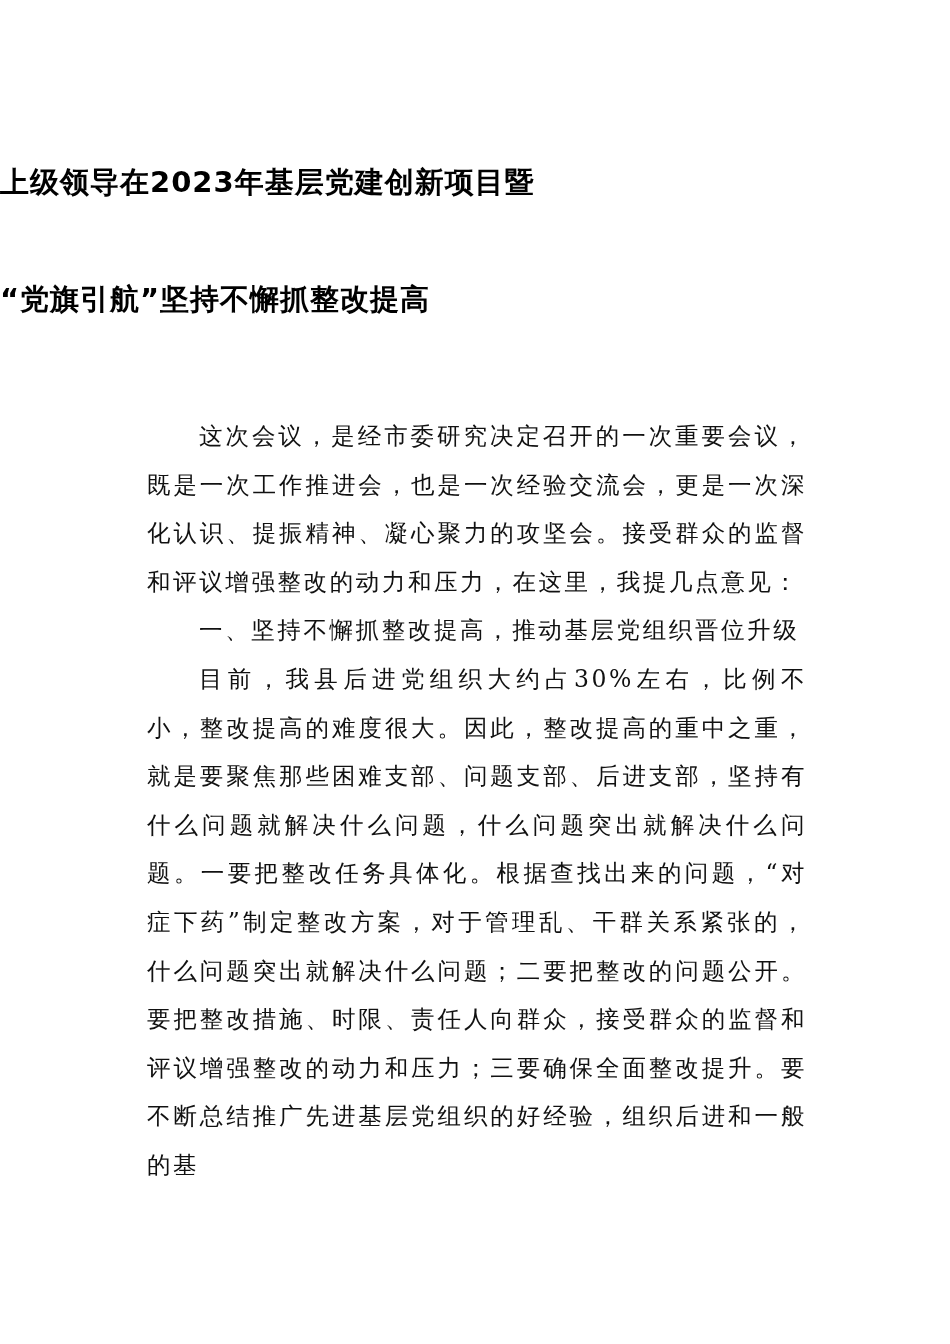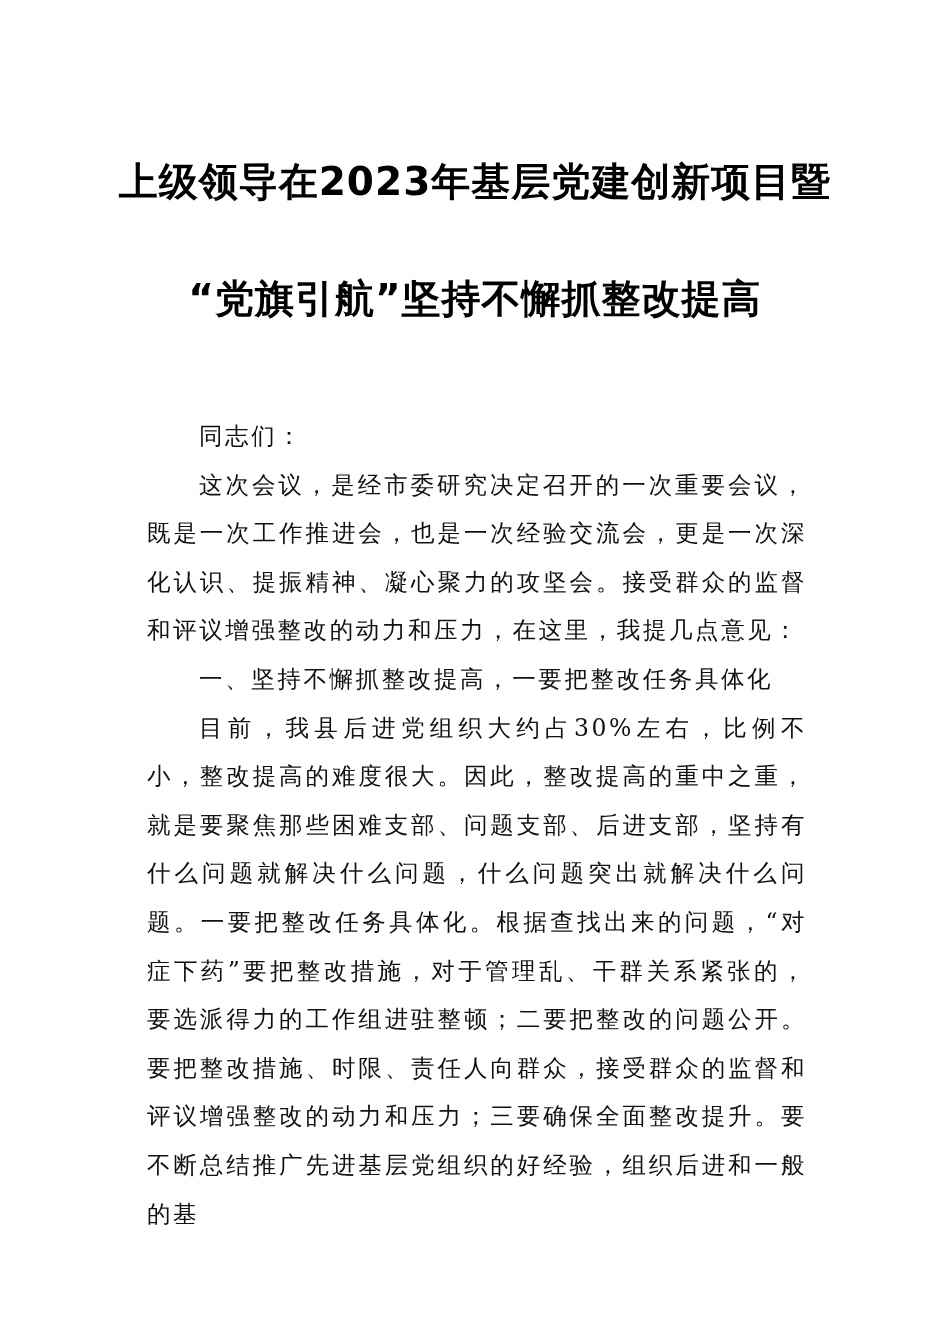--- a/index.html
+++ b/index.html
@@ -19,24 +19,23 @@
       left: 0;
       top: 0;
       width: 950px;
       height: 1344px;
       background: #ffffff;
     }
     .title {
       position: absolute;
       left: 0;
       width: 950px;
-      text-align: center;
       font-family: "DejaVu Sans", "Liberation Sans", sans-serif;
       font-weight: bold;
-      font-size: 39px;
+      font-size: 29px;
       line-height: 40px;
       letter-spacing: 1px;
       color: #000000;
       white-space: nowrap;
     }
     .title-line-1 { top: 162px; }
     .title-line-2 { top: 279px; }
     .body {
       position: absolute;
       left: 147px;
@@ -60,19 +59,18 @@
   </style>
 </head>
 <body>
 
 <div class="page">
 
   <div class="title title-line-1">上级领导在2023年基层党建创新项目暨</div>
   <div class="title title-line-2">“党旗引航”坚持不懈抓整改提高</div>
 
   <div class="body">
-    <p class="para indent">同志们：</p>
     <p class="para indent">这次会议，是经市委研究决定召开的一次重要会议，既是一次工作推进会，也是一次经验交流会，更是一次深化认识、提振精神、凝心聚力的攻坚会。接受群众的监督和评议增强整改的动力和压力，在这里，我提几点意见：</p>
-    <p class="para indent">一、坚持不懈抓整改提高，一要把整改任务具体化</p>
-    <p class="para indent">目前，我县后进党组织大约占30%左右，比例不小，整改提高的难度很大。因此，整改提高的重中之重，就是要聚焦那些困难支部、问题支部、后进支部，坚持有什么问题就解决什么问题，什么问题突出就解决什么问题。一要把整改任务具体化。根据查找出来的问题，“对症下药”要把整改措施，对于管理乱、干群关系紧张的，要选派得力的工作组进驻整顿；二要把整改的问题公开。要把整改措施、时限、责任人向群众，接受群众的监督和评议增强整改的动力和压力；三要确保全面整改提升。要不断总结推广先进基层党组织的好经验，组织后进和一般的基</p>
+    <p class="para indent">一、坚持不懈抓整改提高，推动基层党组织晋位升级</p>
+    <p class="para indent">目前，我县后进党组织大约占30%左右，比例不小，整改提高的难度很大。因此，整改提高的重中之重，就是要聚焦那些困难支部、问题支部、后进支部，坚持有什么问题就解决什么问题，什么问题突出就解决什么问题。一要把整改任务具体化。根据查找出来的问题，“对症下药”制定整改方案，对于管理乱、干群关系紧张的，什么问题突出就解决什么问题；二要把整改的问题公开。要把整改措施、时限、责任人向群众，接受群众的监督和评议增强整改的动力和压力；三要确保全面整改提升。要不断总结推广先进基层党组织的好经验，组织后进和一般的基</p>
   </div>
 
 </div>
 
 </body></html>

